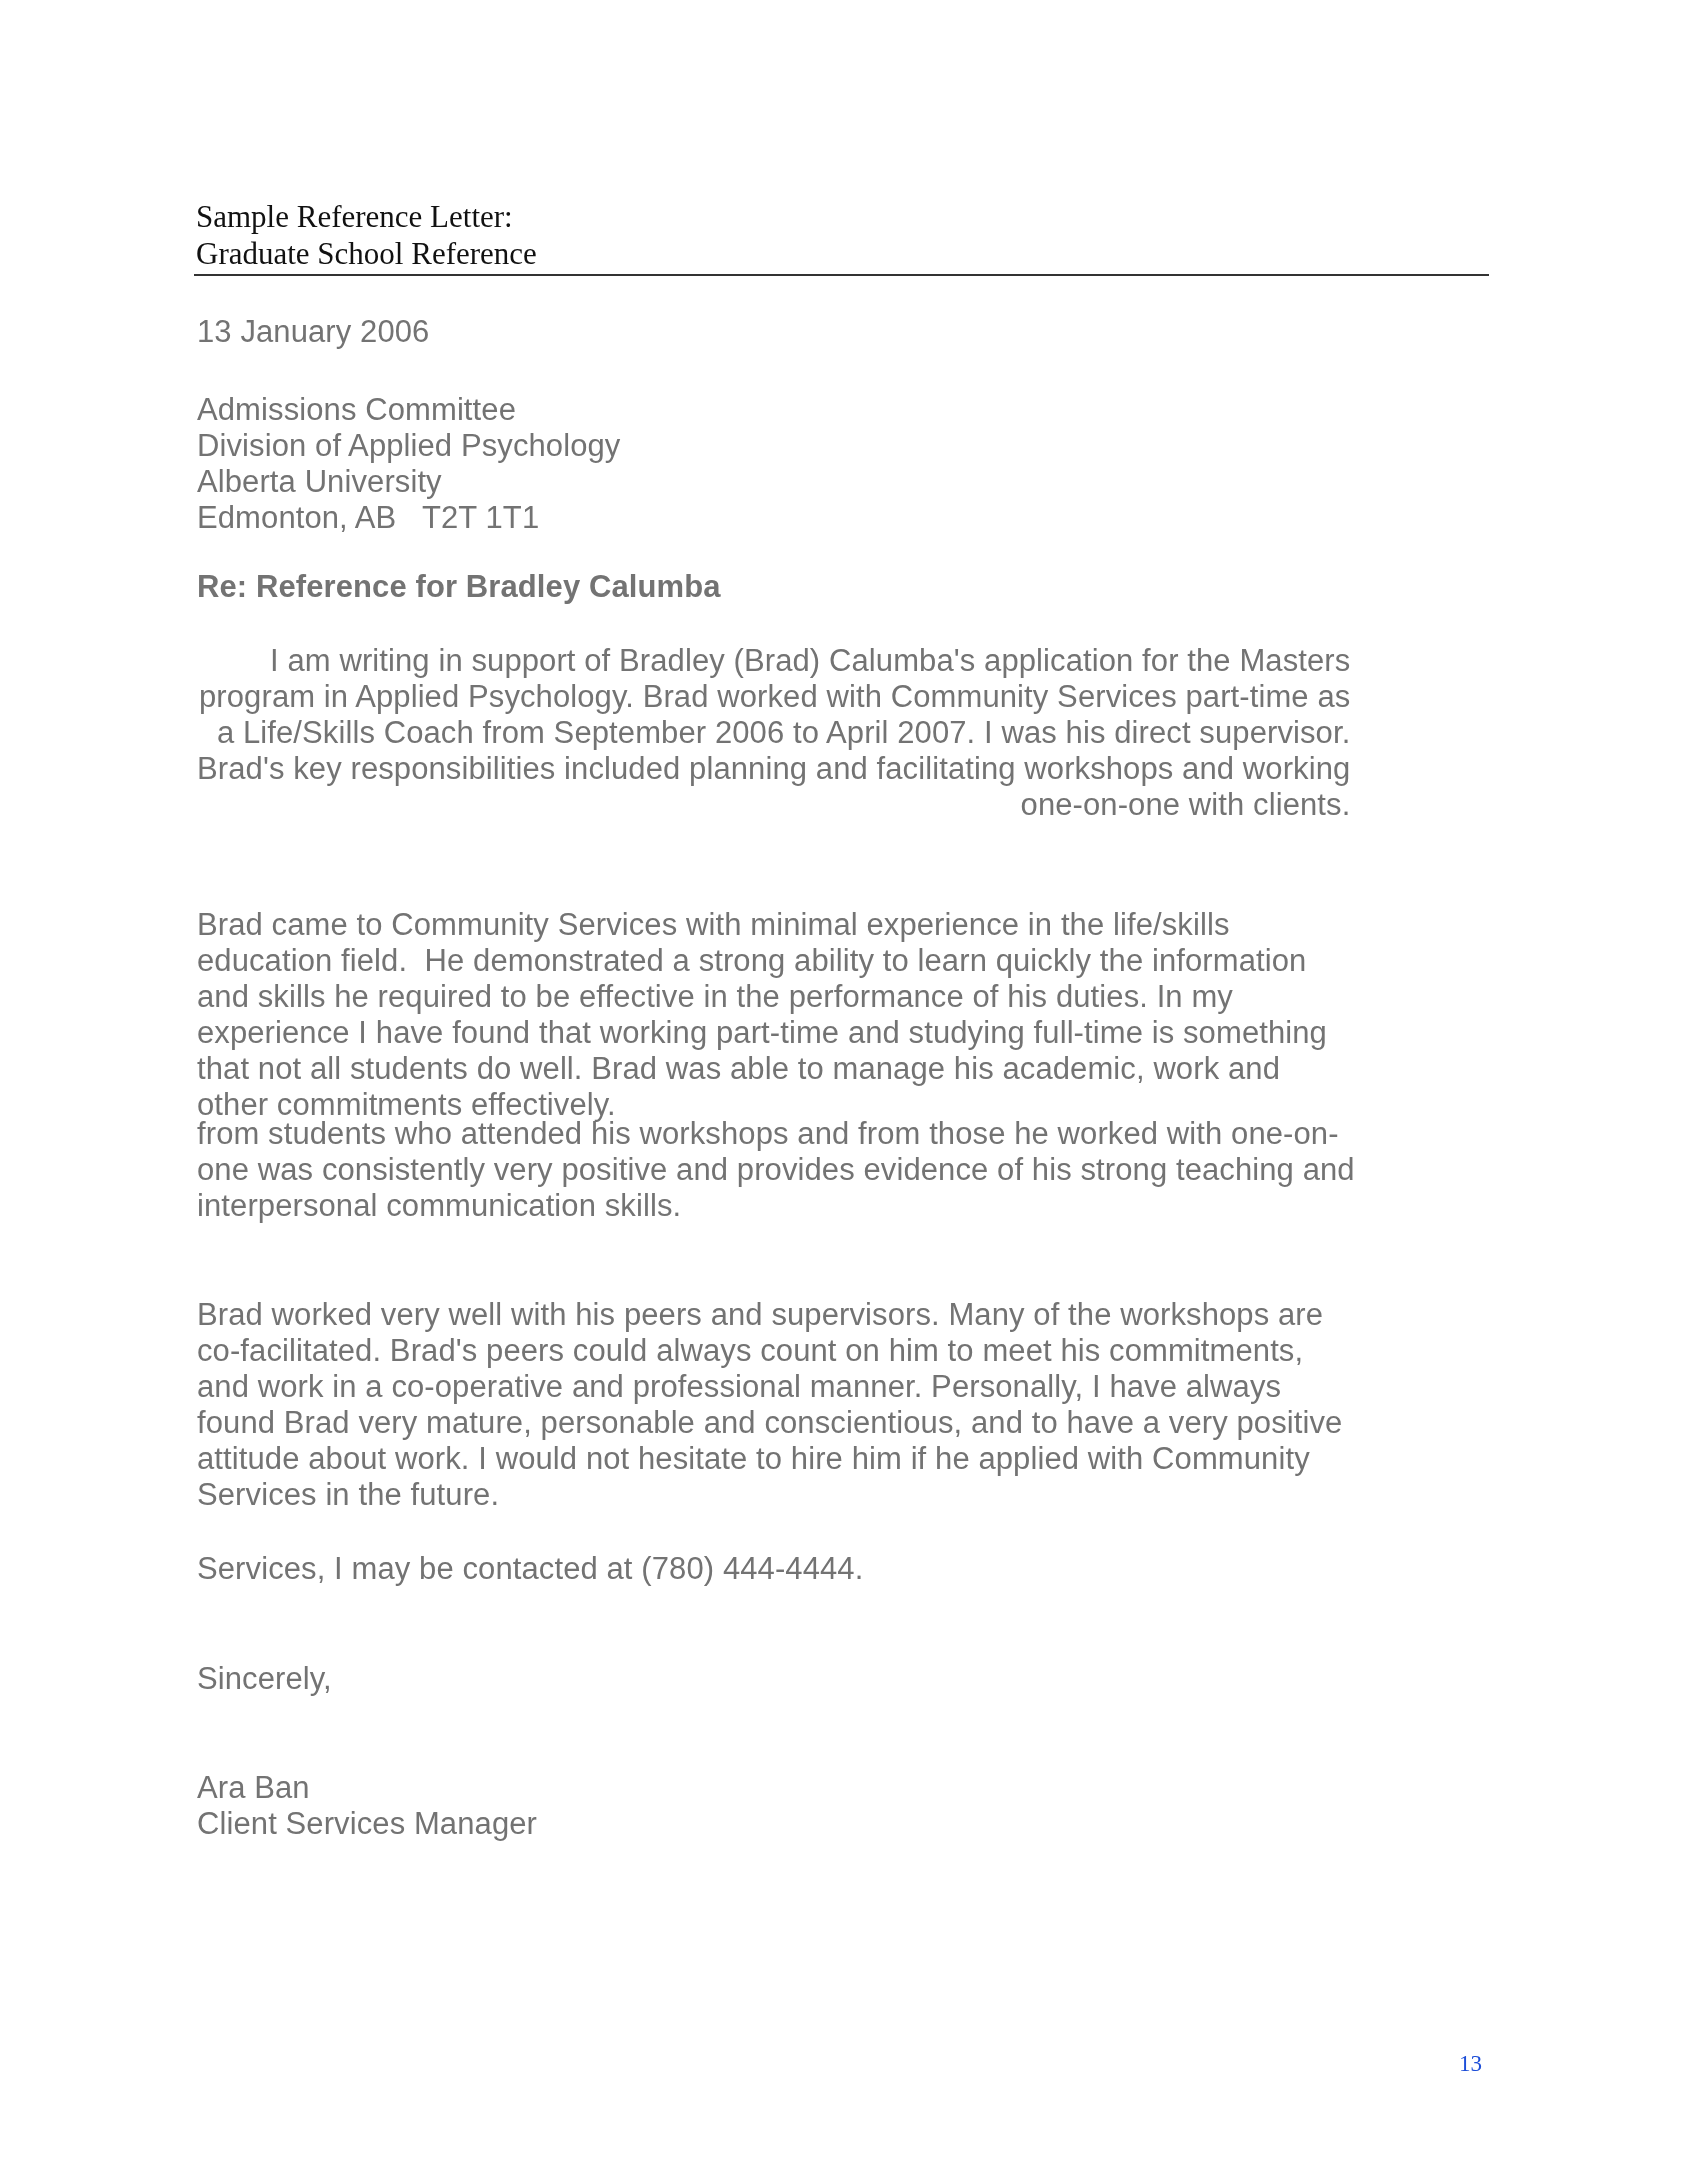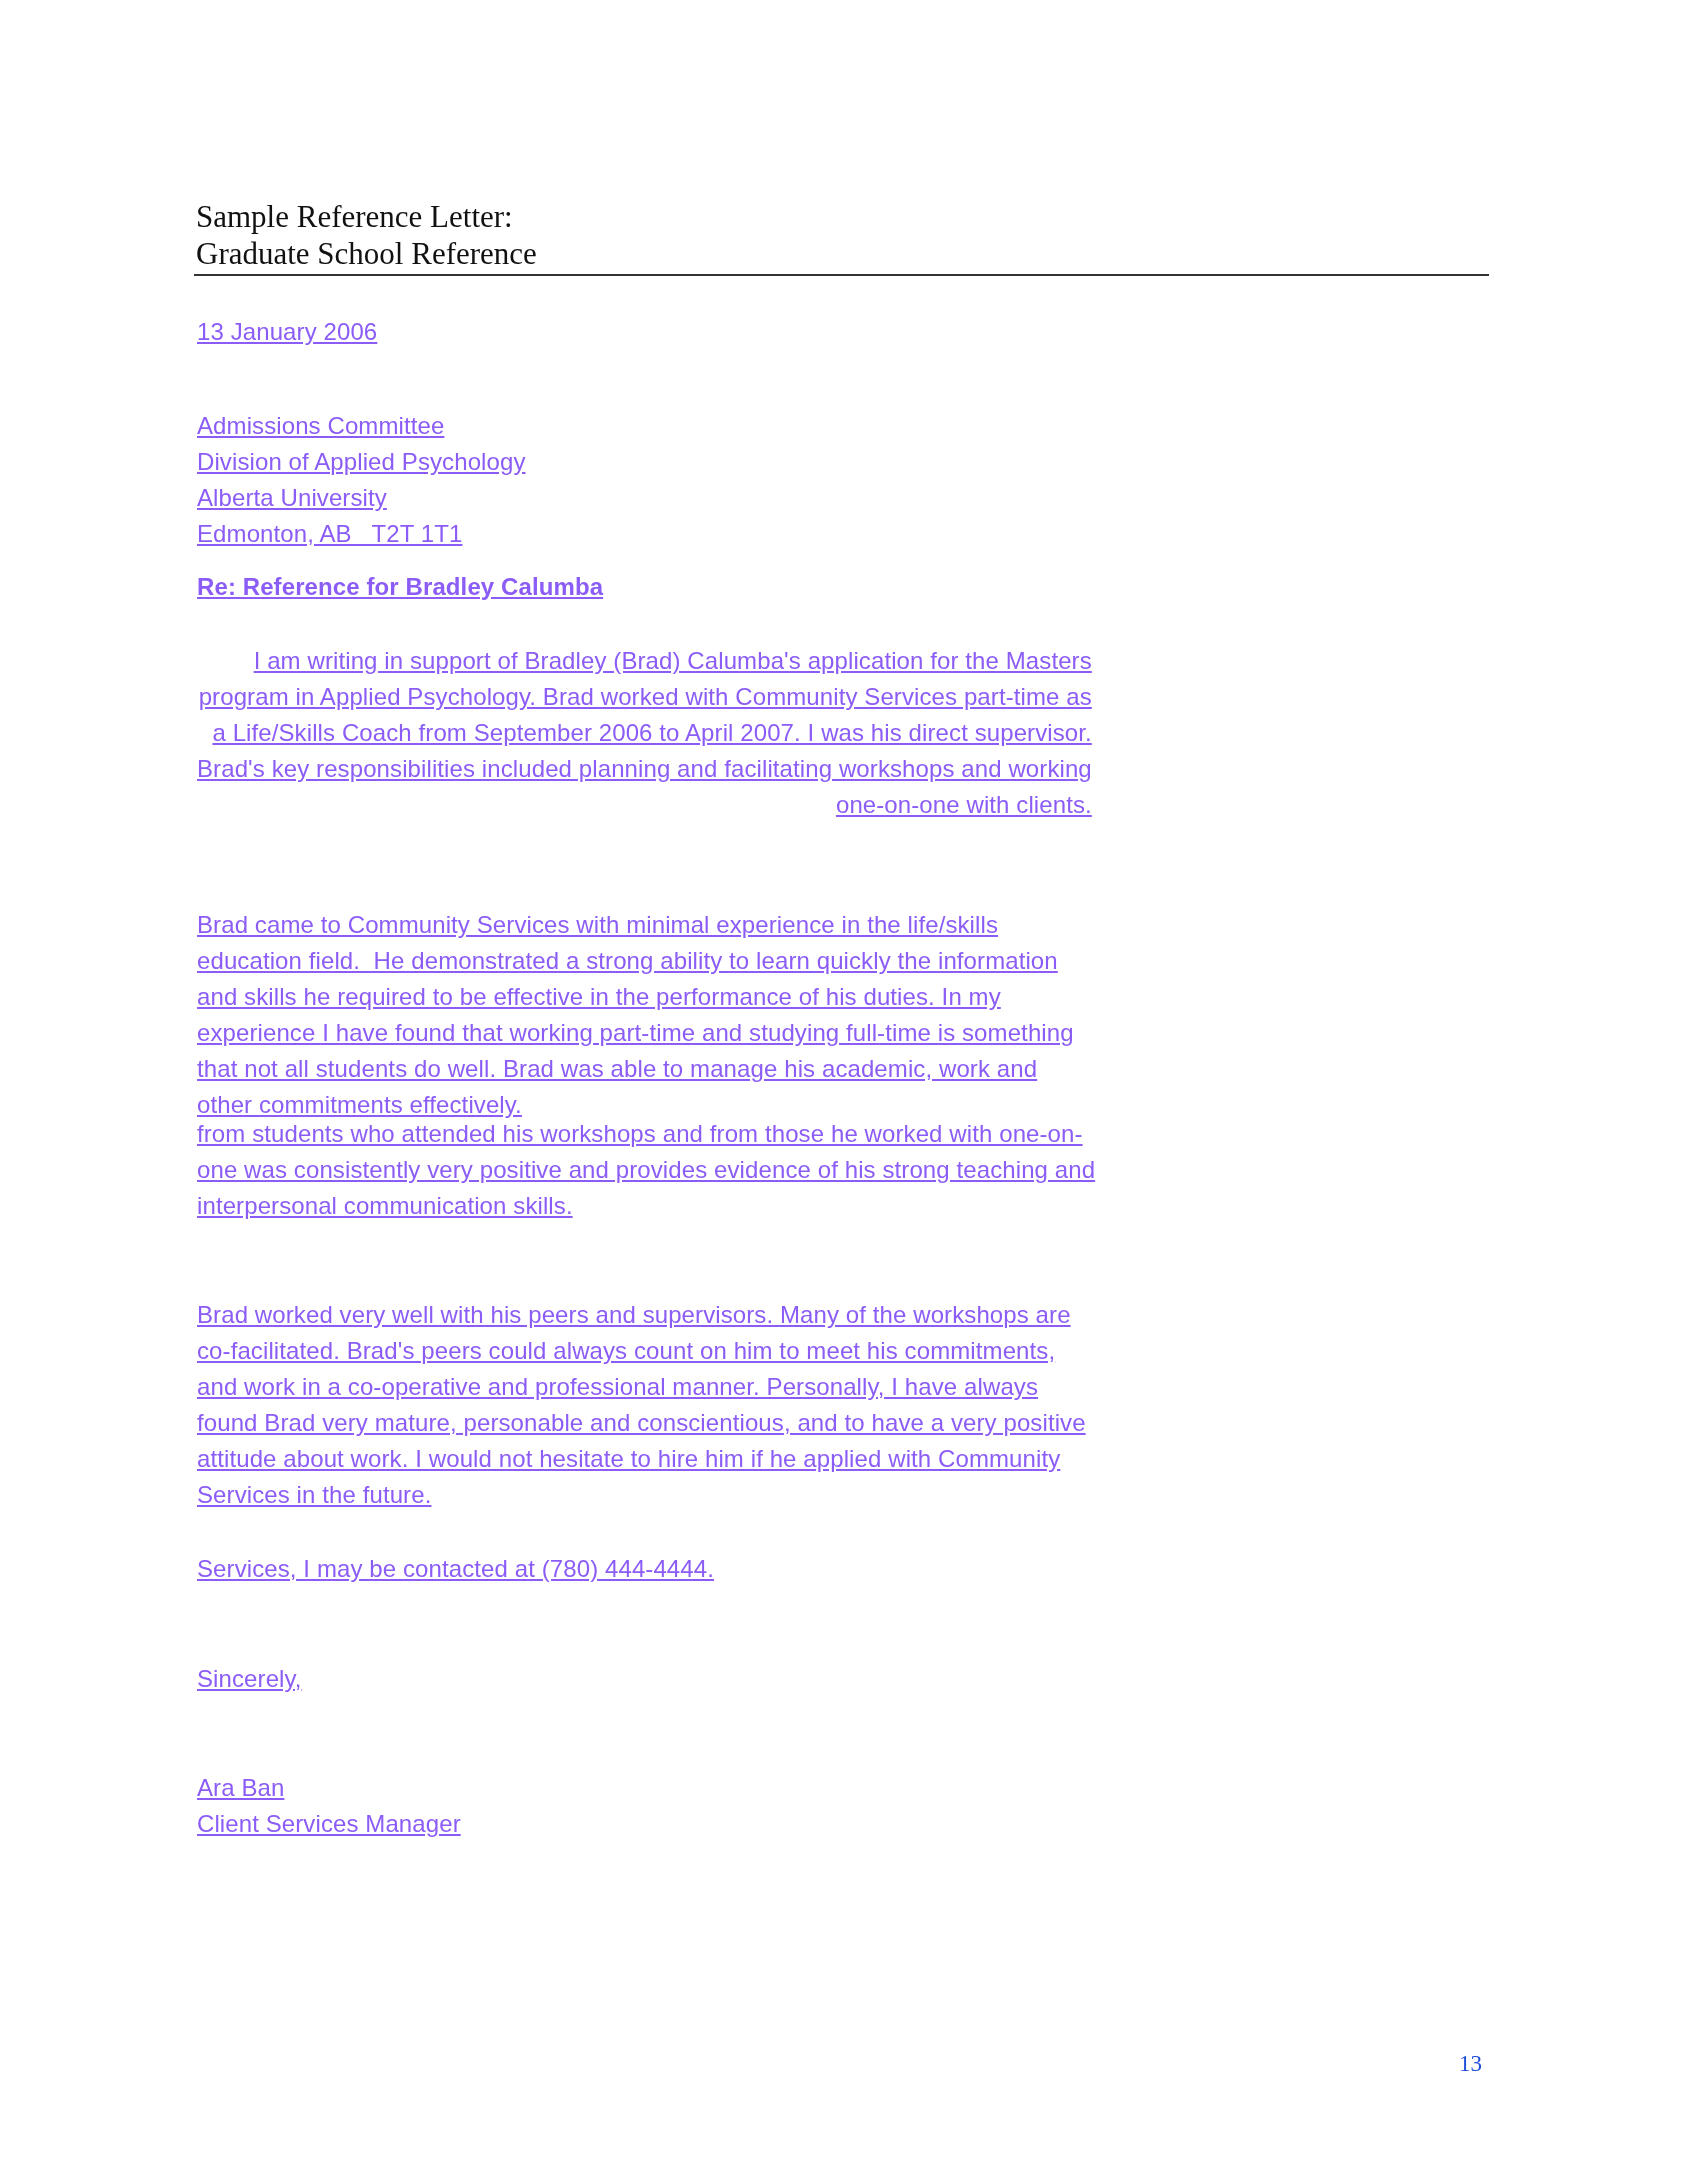--- a/index.html
+++ b/index.html
@@ -34,25 +34,24 @@
   .rule {
     position: absolute;
     left: 194px;
     top: 274px;
     width: 1295px;
     height: 0;
     border-top: 2px solid #333;
   }
   .body-text {
     font-family: "Liberation Sans", "DejaVu Sans", sans-serif;
-    font-size: 24px;
+    font-size: 31px;
     line-height: 36px;
-    color: #8b5cf6;
+    color: #737373;
     letter-spacing: 0.1px;
-    text-decoration: underline;
   }
   .block {
     position: absolute;
     left: 197px;
   }
   .line {
     white-space: pre;
     height: 36px;
   }
   .bold { font-weight: bold; }
@@ -75,21 +74,21 @@
     <div>Sample Reference Letter:</div>
     <div>Graduate School Reference</div>
   </div>
 
   <div class="rule"></div>
 
   <div class="block body-text" style="top:314px;">
     <div class="line">13 January 2006</div>
   </div>
 
-  <div class="block body-text" style="top:408px;">
+  <div class="block body-text" style="top:392px;">
     <div class="line">Admissions Committee</div>
     <div class="line">Division of Applied Psychology</div>
     <div class="line">Alberta University</div>
     <div class="line">Edmonton, AB   T2T 1T1</div>
   </div>
 
   <div class="block body-text" style="top:569px;">
     <div class="line bold">Re: Reference for Bradley Calumba</div>
   </div>
 

